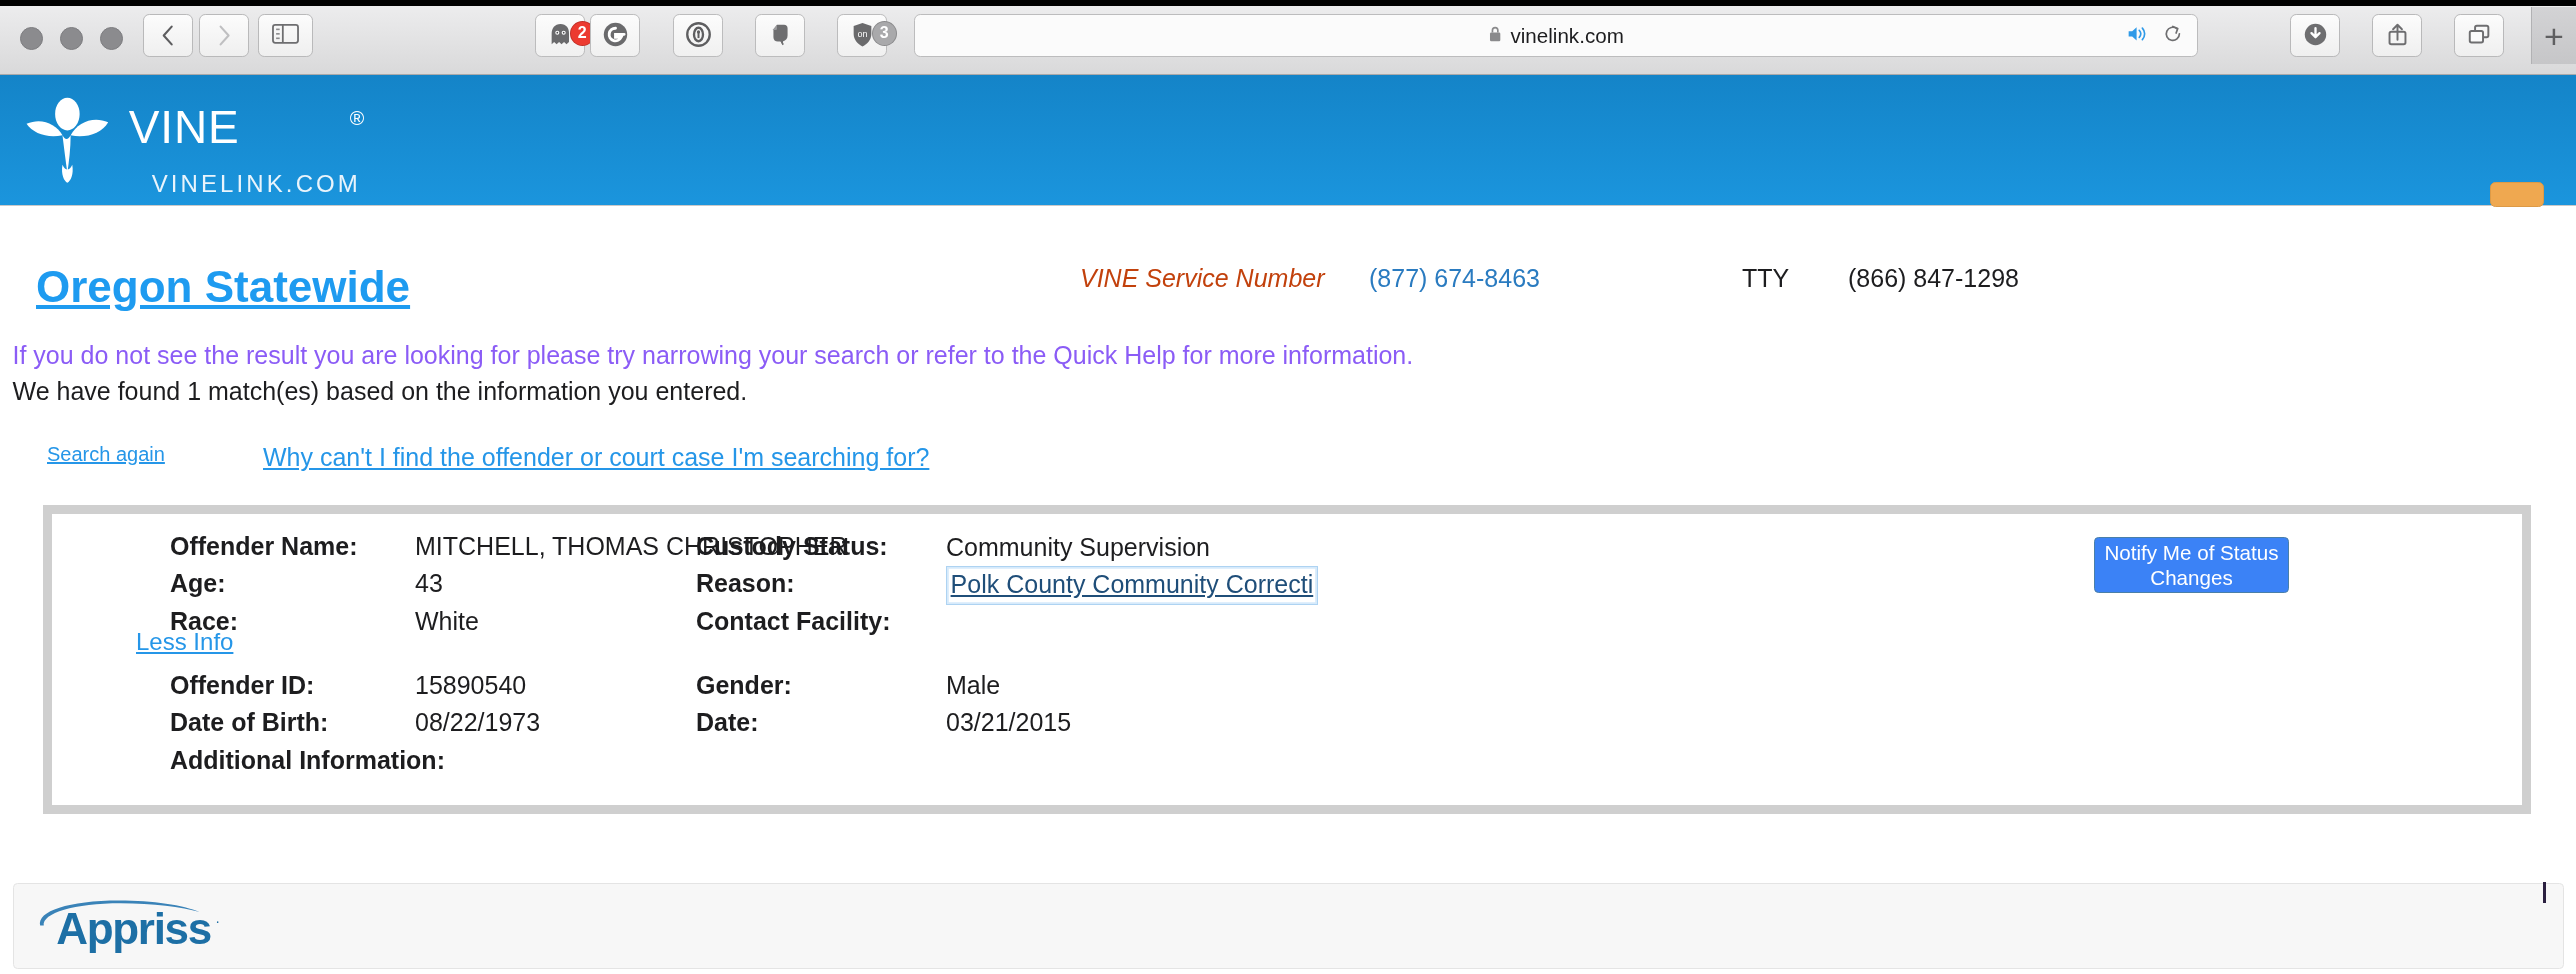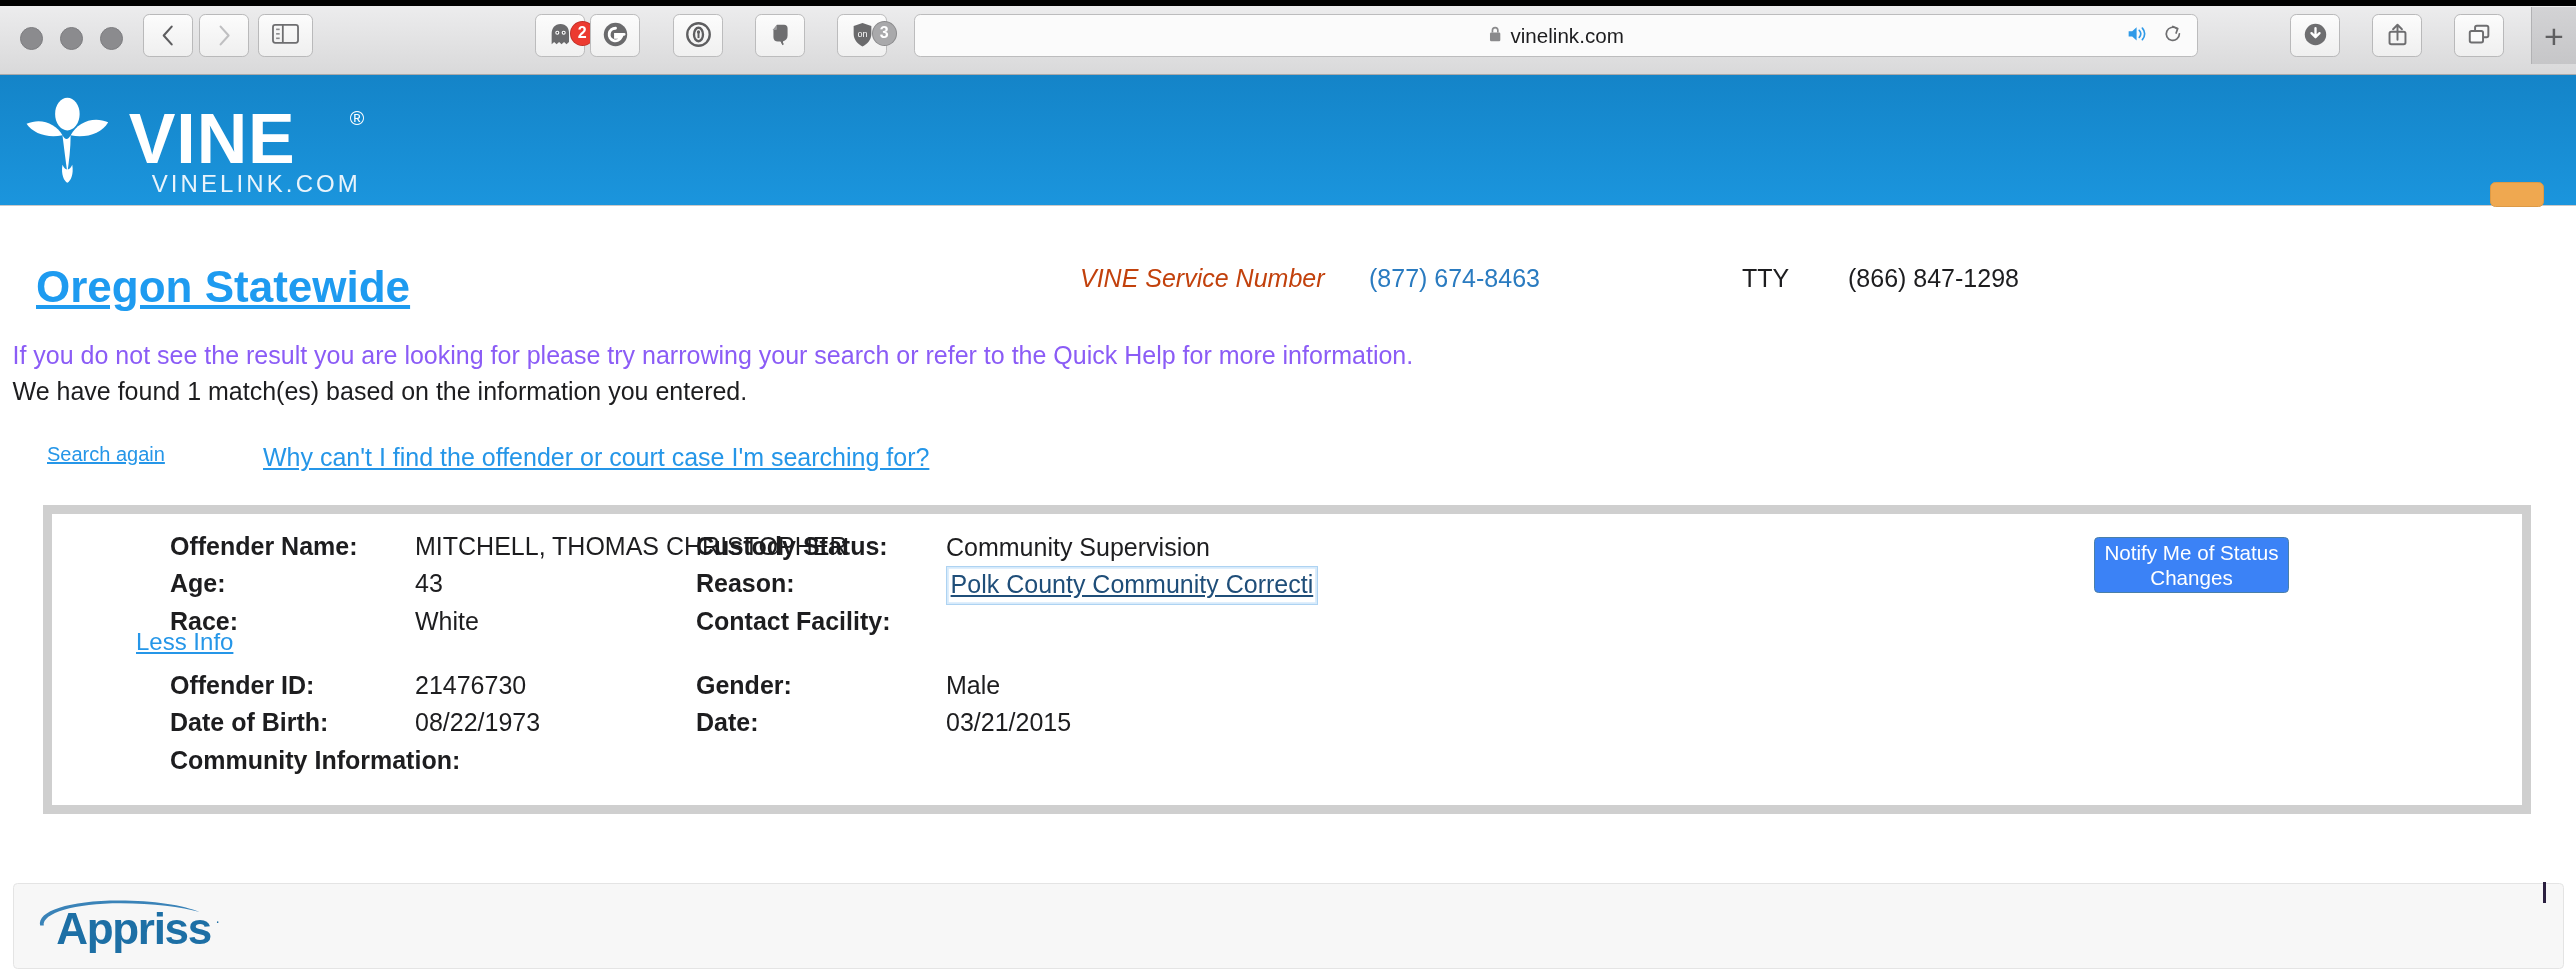--- a/index.html
+++ b/index.html
@@ -94,21 +94,21 @@
   #vine-header {
     position: absolute; left: 0; top: 75px; width: 2576px; height: 131px;
     background: linear-gradient(#1484c8, #1b95dd);
     border-bottom: 1.8px solid #c9c9c9;
   }
   #vine-logo {
     position: absolute; left: 19.7px; top: 12.5px; width: 358px; height: 106px;
   }
   #vine-wordmark {
     position: absolute; left: 109px; top: 16px;
-    font-size: 70px; font-weight: 700; color: #fff; letter-spacing: 0.9px;
+    font-size: 46px; font-weight: 400; color: #fff; letter-spacing: 0.9px;
     line-height: 1; font-family: "Liberation Sans", sans-serif;
   }
   #vine-reg {
     position: absolute; left: 330px; top: 19.7px;
     font-size: 19.7px; color: #fff;
   }
   #vine-sub {
     position: absolute; left: 132px; top: 82px;
     font-size: 24px; color: #e9f4fc; letter-spacing: 3.1px;
   }
@@ -429,26 +429,26 @@
     <div class="row-label col-b-label" style="top:93px">Contact Facility:</div>
     <div id="facility-box">
       <span id="facility-link">Polk County Community Correcti</span>
     </div>
 
     <div id="notify-btn">Notify Me of Status Changes</div>
 
     <div id="less-info">Less Info</div>
 
     <div class="row-label col-a-label" style="top:157px">Offender ID:</div>
-    <div class="row-value col-a-value" style="top:157px">21476730</div>
+    <div class="row-value col-a-value" style="top:157px">15890540</div>
 
     <div class="row-label col-a-label" style="top:194px">Date of Birth:</div>
     <div class="row-value col-a-value" style="top:194px">08/22/1973</div>
 
-    <div class="row-label col-a-label" style="top:232px">Community Information:</div>
+    <div class="row-label col-a-label" style="top:232px">Additional Information:</div>
     <div class="row-value col-a-value" style="top:232px"></div>
 
     <div class="row-label col-b-label" style="top:157px">Gender:</div>
     <div class="row-value col-b-value" style="top:157px">Male</div>
 
     <div class="row-label col-b-label" style="top:194px">Date:</div>
     <div class="row-value col-b-value" style="top:194px">03/21/2015</div>
 
   </div>
 </div>

